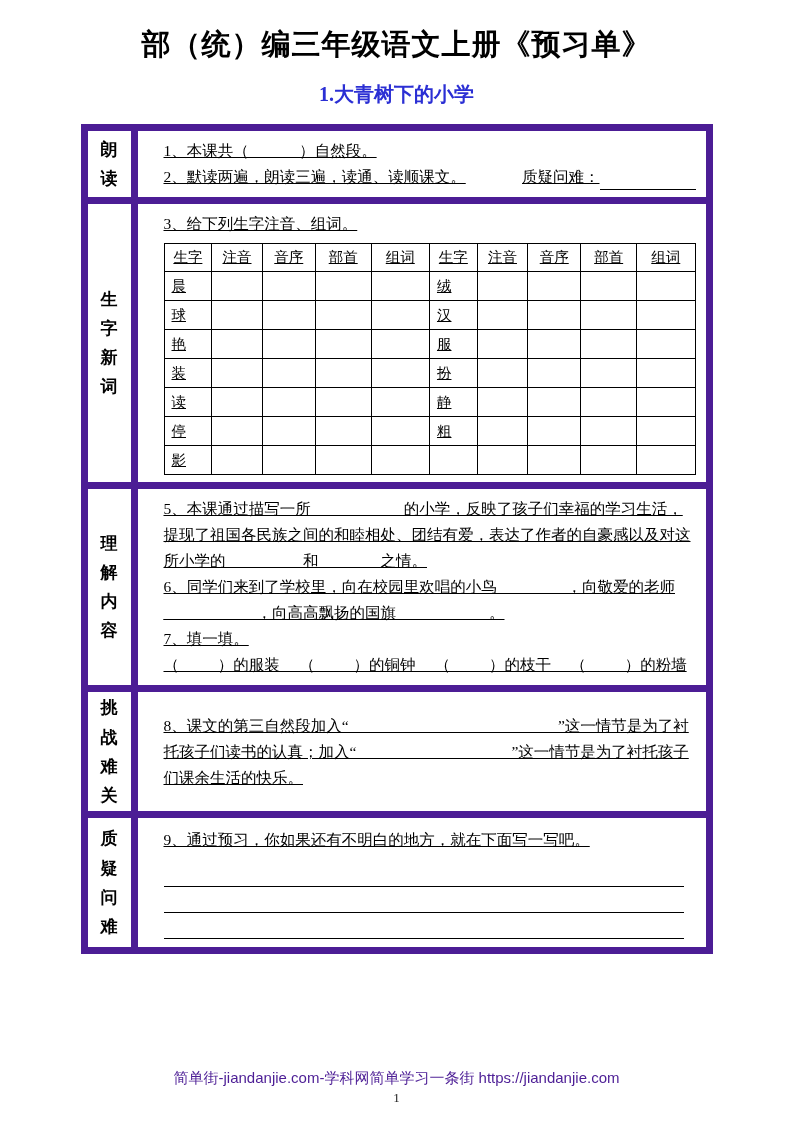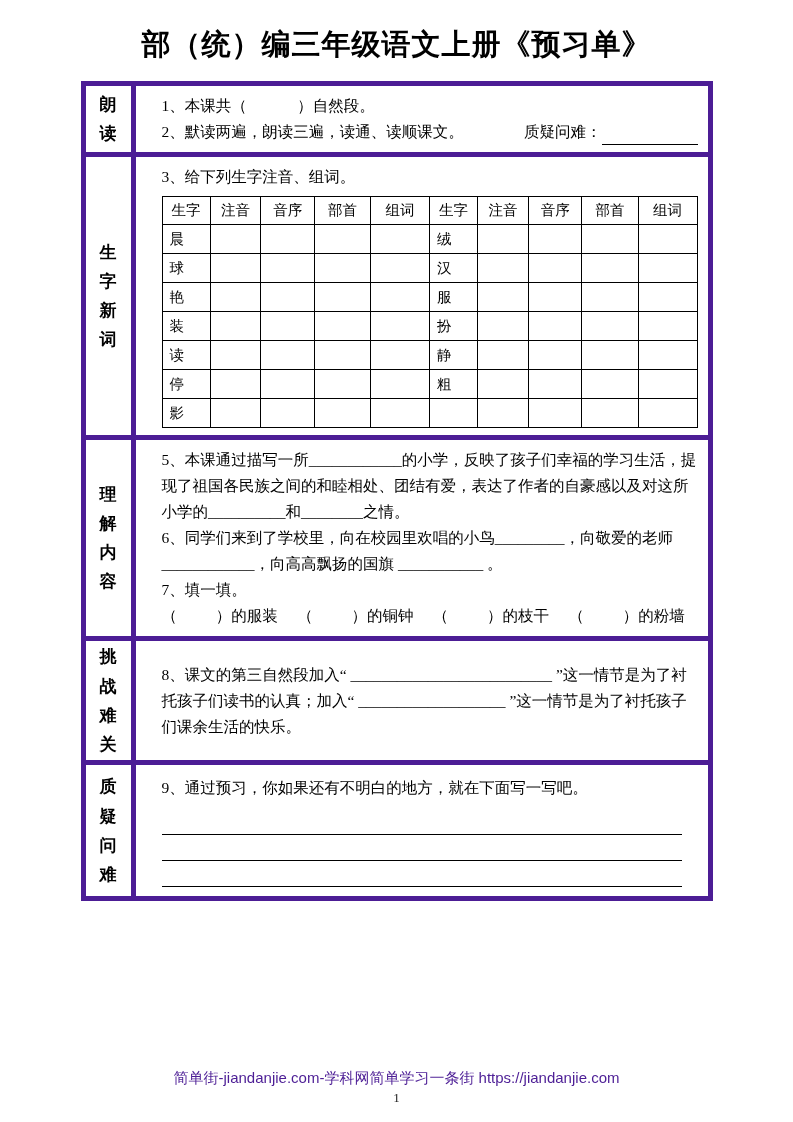--- a/index.html
+++ b/index.html
@@ -14,27 +14,27 @@
     padding-top: 25px; letter-spacing: 1px;
   }
   .subtitle {
     text-align: center; font-size: 20px; font-weight: bold;
     margin-top: 16px;
   }
   table.main {
     border-collapse: collapse; width: 632px; margin: 16px auto 0;
     table-layout: fixed;
   }
-  table.main > tbody > tr > td { border: 5px solid #4c1d95; vertical-align: middle; }
+  table.main > tbody > tr > td { border: 7px solid #4c1d95; vertical-align: middle; }
   td.lbl { width: 50px; text-align: center; }
   .vtext {
     width: 1.15em; margin: 0 auto; word-break: break-all; line-break: anywhere;
     font-weight: bold; font-size: 17px; line-height: 1.72; text-align: center;
   }
-  td.cnt { padding: 7px 10px 7px 26px; font-size: 15.5px; line-height: 1.68; vertical-align: middle; }
+  td.cnt { padding: 7px 10px 7px 26px; font-size: 15.5px; line-height: 1.68; vertical-align: middle; text-decoration: underline; }
   .line { white-space: pre-wrap; }
   .flexline { display: flex; align-items: flex-end; }
   .sig { margin-left: auto; white-space: nowrap; }
   .sigline { display: inline-block; width: 96px; border-bottom: 1px solid #000; height: 1em; vertical-align: bottom; }
   .h-reading  { height: 62px; }
   .h-ziliao   { height: 136px; }
   .h-lijie    { height: 196px; }
   .h-tiaozhan { height: 106px; }
   .h-zhiyi    { height: 136px; }
   table.chartab {
@@ -58,20 +58,21 @@
     position: absolute; bottom: 16px; left: 0; width: 100%;
     text-align: center; font-size: 13px; color: #222;
   }
 </style>
 </head>
 <body>
 
 <div class="page">
 
   <div class="title">部（统）编三年级语文上册《预习单》</div>
+  <div class="subtitle" style="color: rgb(43, 47, 212);">1.大青树下的小学</div>
 
   <table class="main">
     <tbody>
 
       <tr>
         <td class="lbl">
           <div class="vtext">朗读</div>
         </td>
         <td class="cnt h-reading">
           <div class="line">1、本课共（             ）自然段。</div>

